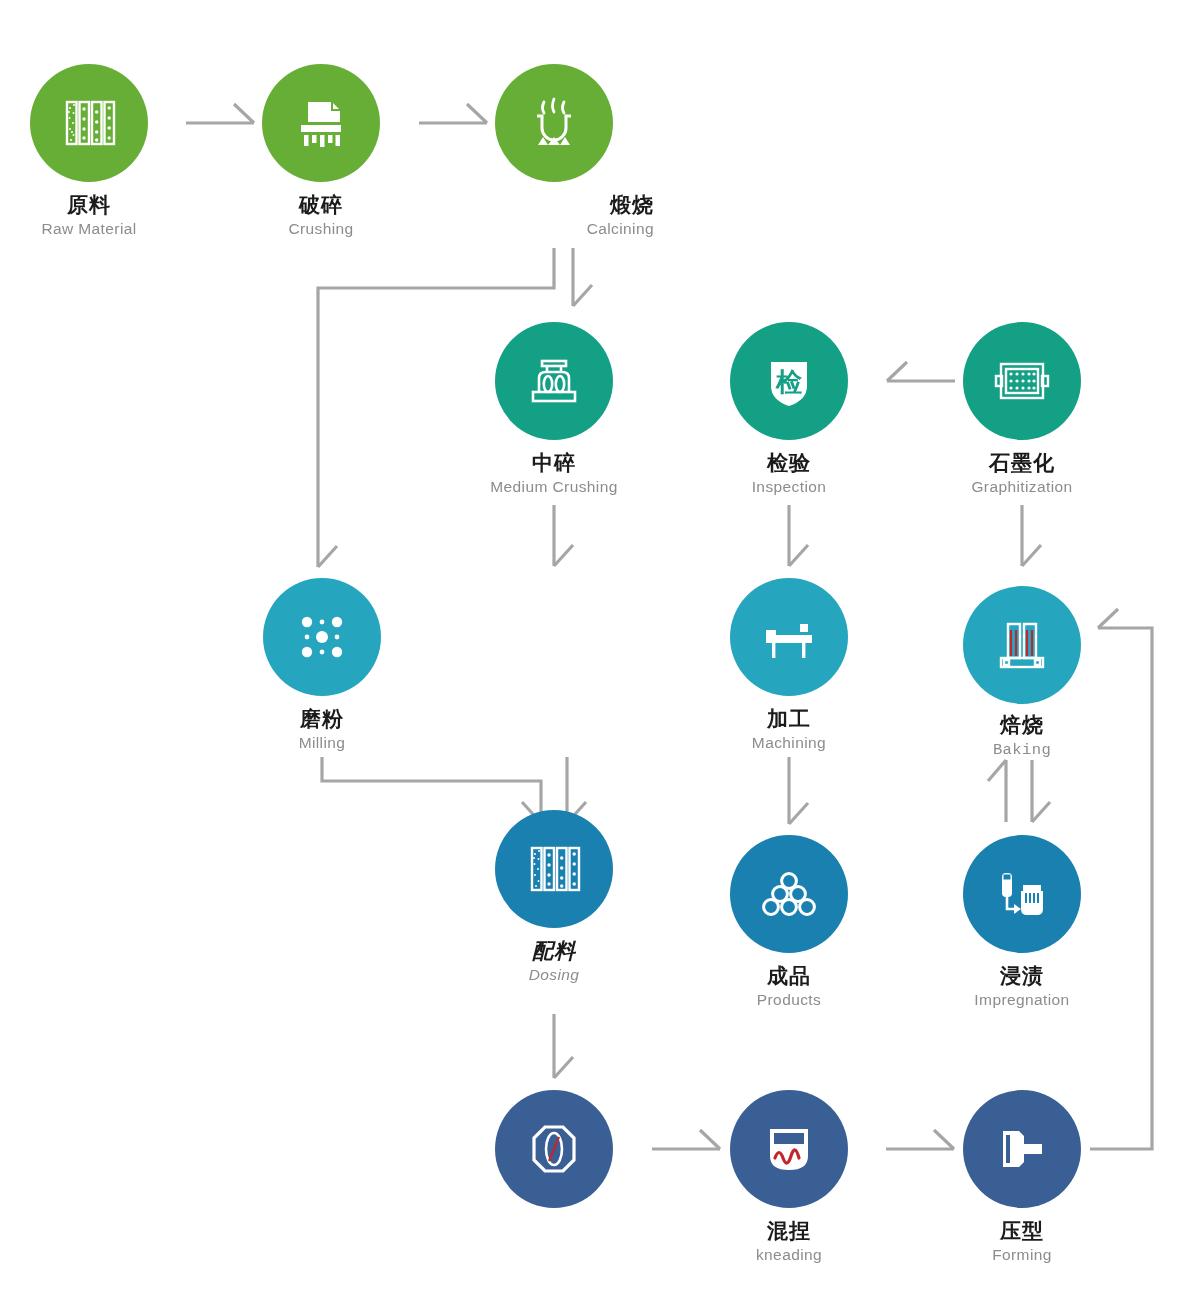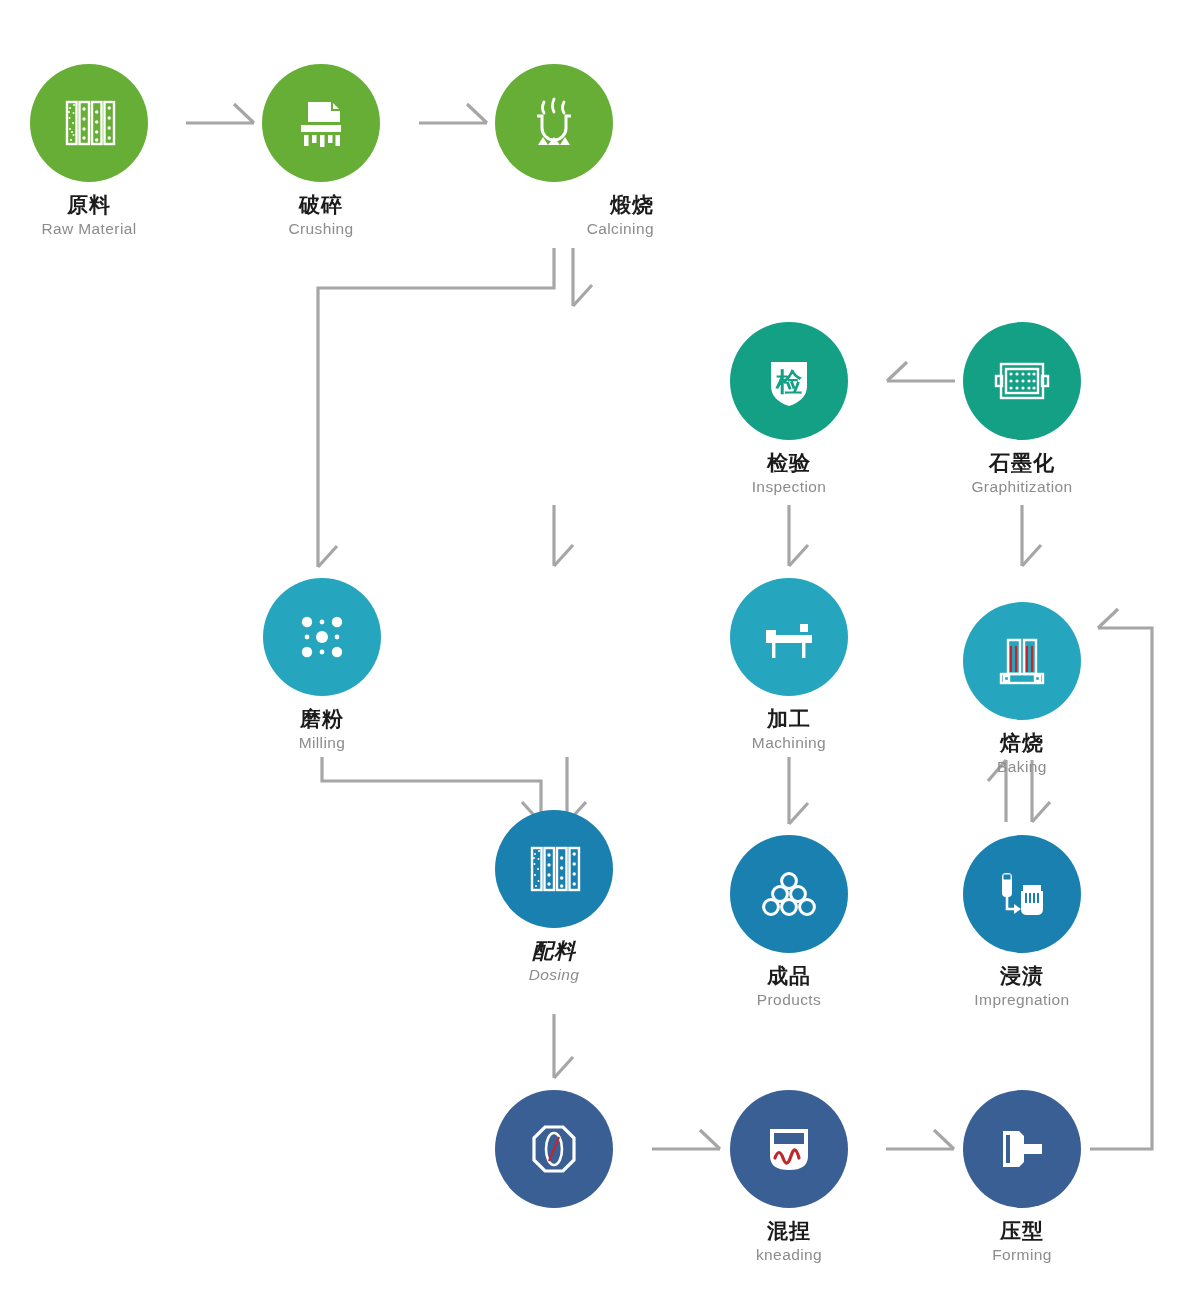--- a/index.html
+++ b/index.html
@@ -181,20 +181,38 @@
           </g>
           <path d="M18 28 H23 V40 a12 12 0 0 0 24 0 V28 H52" fill="none" stroke="#fff" stroke-width="3"></path>
           <path d="M19 57 l5-8 5 8 6-8 6 8 5-8 5 8 Z" fill="#fff"></path>
         </svg>
       </span>
     </div>
     <div class="cn">煅烧</div>
     <div class="en">Calcining</div>
   </div>
 
+  <div class="node" style="left:554px;top:322px;">
+    <div class="disc" style="background:#13A085;">
+      <span>
+        <svg width="70" height="70" viewBox="0 0 70 70">
+          <g fill="none" stroke="#fff" stroke-width="2.6">
+            <rect x="23" y="15" width="24" height="5"></rect>
+            <path d="M28 20 V26 M42 20 V26"></path>
+            <path d="M20 46 V32 q0 -6 7 -6 h16 q7 0 7 6 V46"></path>
+            <rect x="14" y="46" width="42" height="9"></rect>
+            <ellipse cx="29" cy="38" rx="4.2" ry="8"></ellipse>
+            <ellipse cx="41" cy="38" rx="4.2" ry="8"></ellipse>
+          </g>
+        </svg>
+      </span>
+    </div>
+    <div class="cn">中碎</div>
+    <div class="en">Medium Crushing</div>
+  </div>
 
   <div class="node" style="left:789px;top:322px;">
     <div class="disc" style="background:#13A085;">
       <span>
         <svg width="70" height="70" viewBox="0 0 70 70">
           <path d="M17 16 h36 v24 q0 14 -18 20 q-18 -6 -18 -20 Z" fill="#fff"></path>
           <text x="35" y="45" font-family="'Liberation Sans',sans-serif" font-size="26" font-weight="bold" fill="#13A085" text-anchor="middle">检</text>
         </svg>
       </span>
     </div>
@@ -268,21 +286,21 @@
           <rect x="12" y="33" width="46" height="8" fill="#fff"></rect>
           <rect x="18" y="41" width="3.4" height="15" fill="#fff"></rect>
           <rect x="48" y="41" width="3.4" height="15" fill="#fff"></rect>
         </svg>
       </span>
     </div>
     <div class="cn">加工</div>
     <div class="en">Machining</div>
   </div>
 
-  <div class="node" style="left:1022px;top:602px;">
+  <div class="node" style="left:1022px;top:586px;font-family:Liberation Mono, monospace;">
     <div class="disc" style="background:#25A5BE;">
       <span>
         <svg width="70" height="70" viewBox="0 0 70 70">
           <g fill="none" stroke="#fff" stroke-width="2.4">
             <path d="M21 14 h12 v34 h-12 Z"></path>
               <path d="M37 14 h12 v34 h-12 Z"></path>
             <rect x="14" y="48" width="42" height="9"></rect>
             <rect x="17" y="50" width="5" height="5"></rect>
               <rect x="48" y="50" width="5" height="5"></rect>
           </g>

